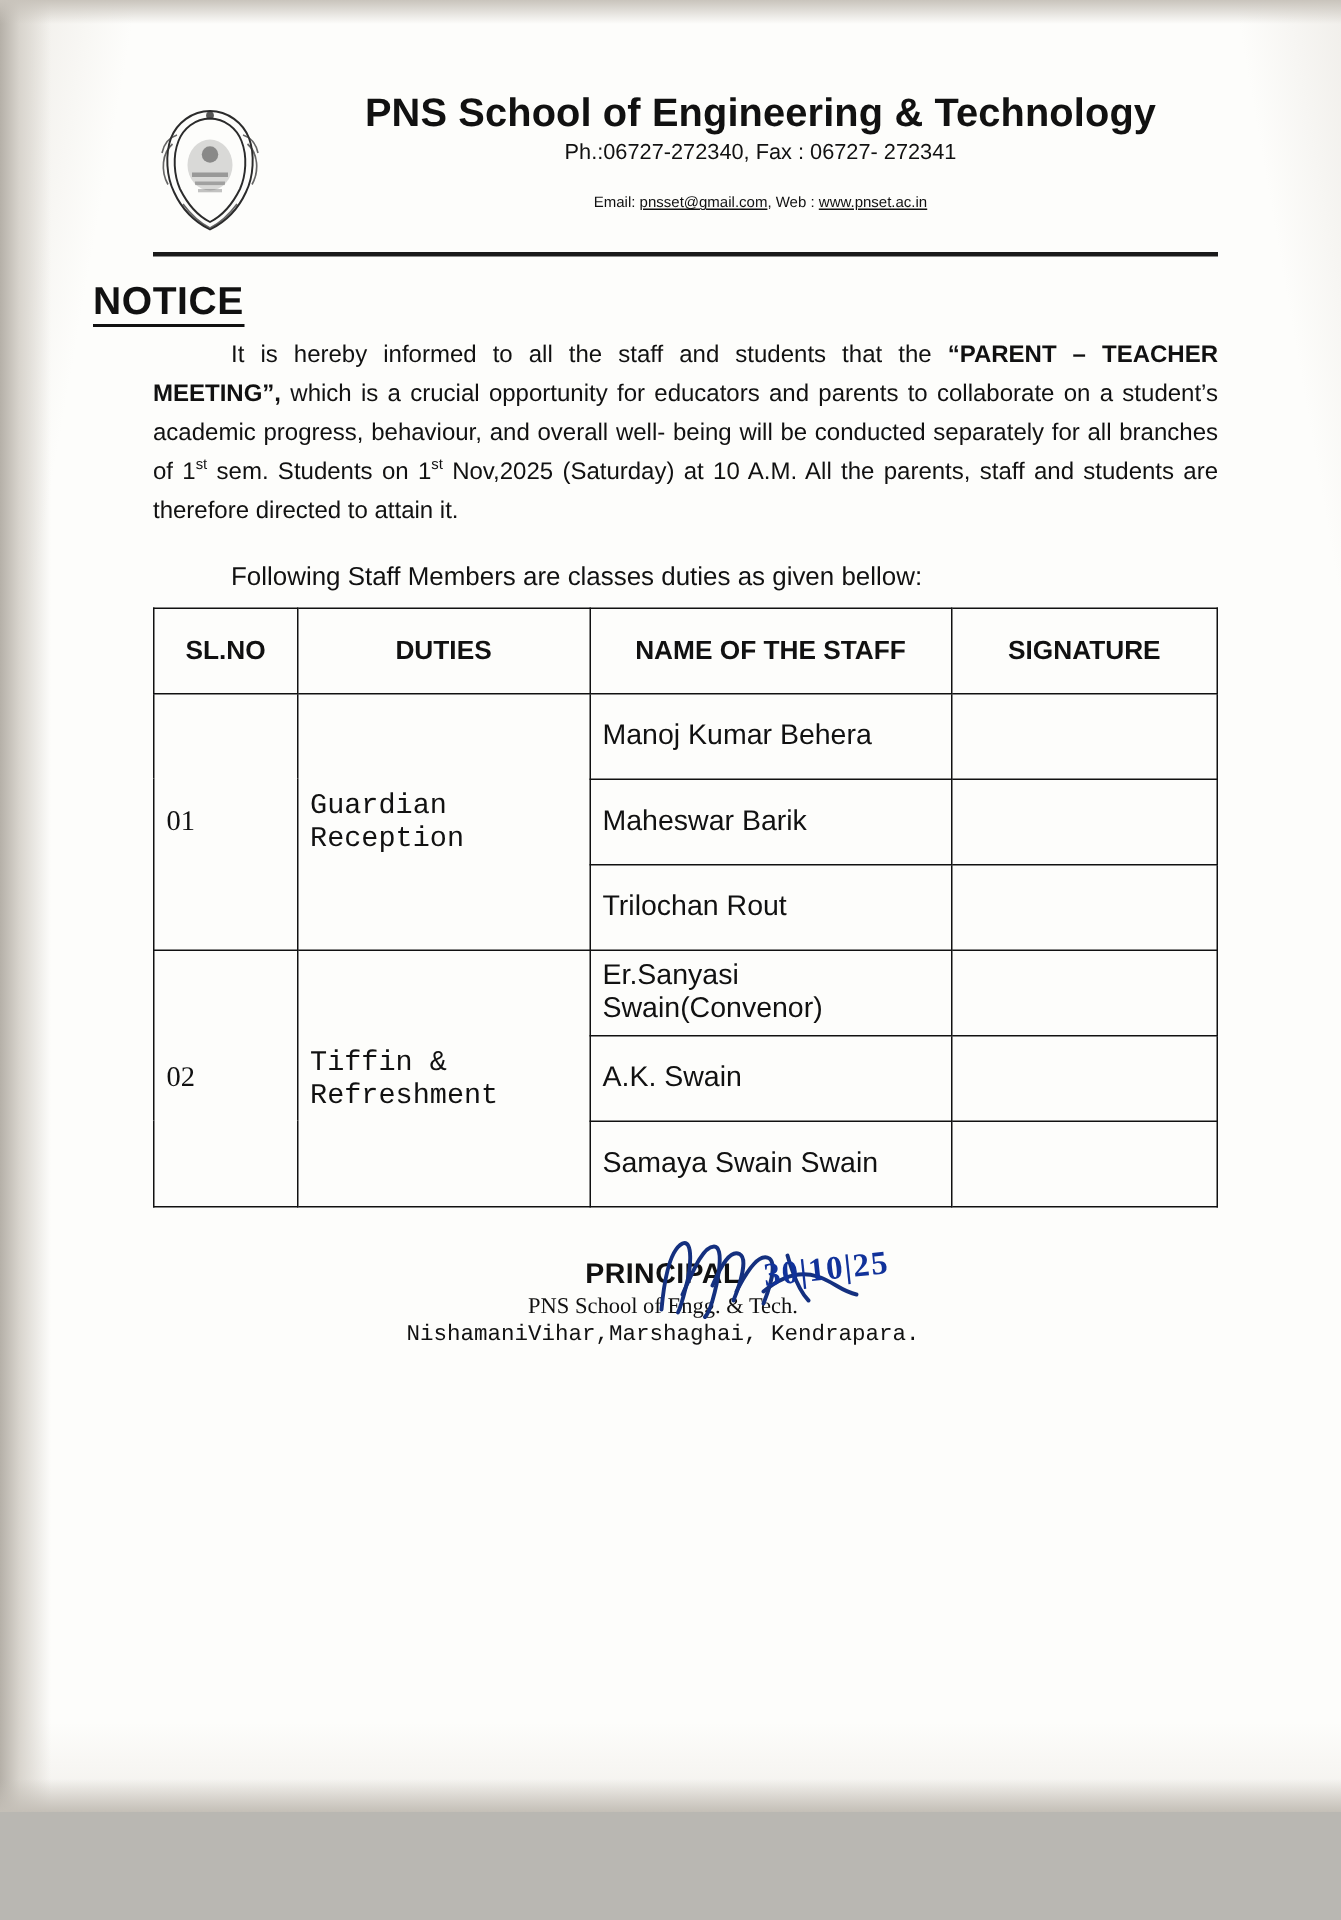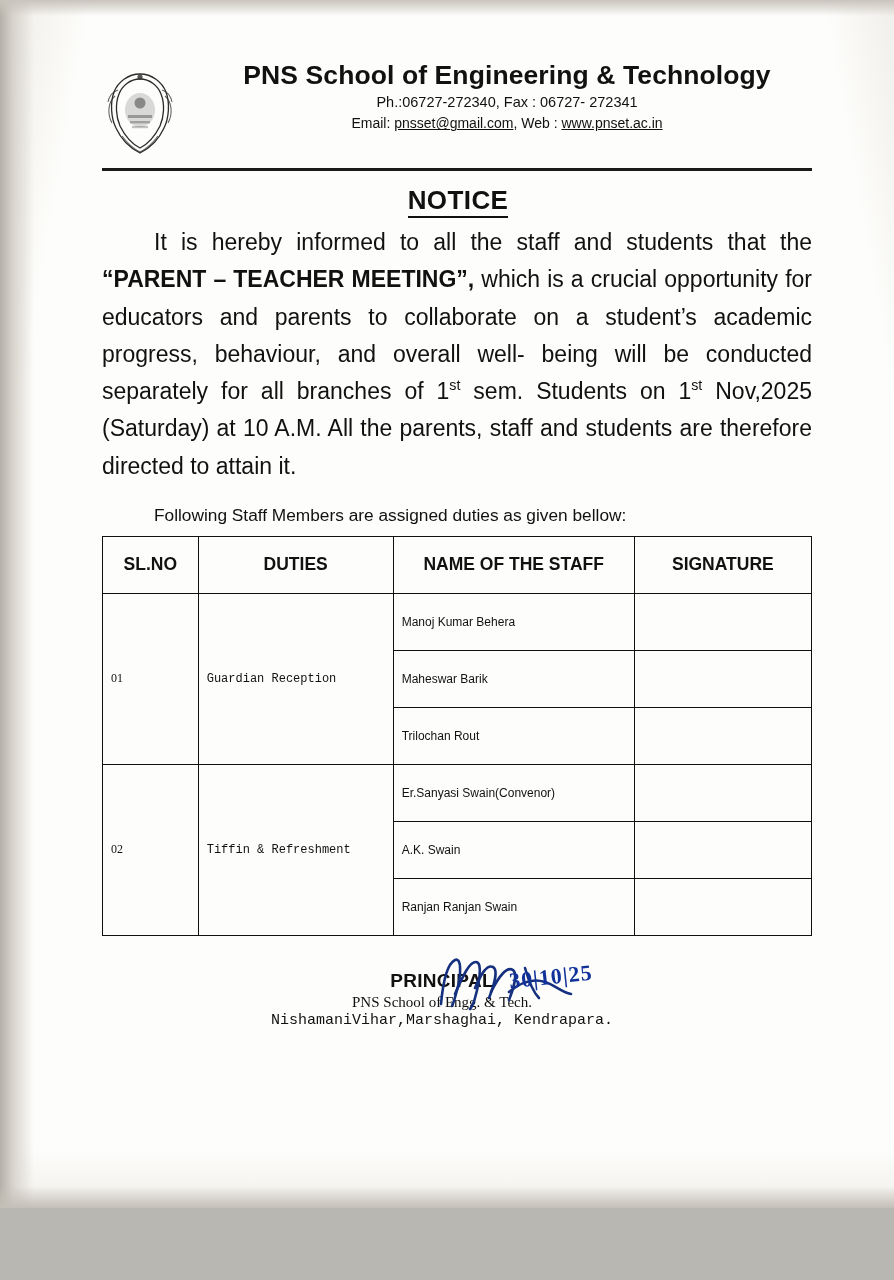--- a/index.html
+++ b/index.html
@@ -78,33 +78,32 @@
   .school-addr {
     font-size: 17.5px;
     margin-top: 5px;
     font-weight: 400;
   }
   .school-phone {
     font-size: 14.5px;
     margin-top: 4px;
   }
   .school-email {
-    font-size: 14px;
-    margin-top: 5px;
+    font-size: 10px;
+    margin-top: 20px;
   }
   .school-email .u, .school-phone .u { text-decoration: underline; }
 
   .rule {
     height: 3px;
     background: #1a1a1a;
     margin: 12px 42px 0 40px;
   }
 
   .notice-title {
-    text-align: center;
     margin-top: 14px;
     font-size: 26px;
     font-weight: 700;
     letter-spacing: 0.4px;
   }
   .notice-title span {
     border-bottom: 2.4px solid #111;
     padding-bottom: 1px;
   }
 
@@ -131,21 +130,21 @@
     font-size: 21px;
   }
 
   
   .body-block {
     padding: 0 42px 0 40px;
     margin-top: 8px;
   }
   p.para {
     margin: 0 0 20px 0;
-    font-size: 23px;
+    font-size: 16px;
     line-height: 1.62;
     text-align: justify;
     text-justify: inter-word;
   }
   p.para.indent { text-indent: 52px; }
   .b { font-weight: 700; }
   sup { font-size: 0.62em; vertical-align: super; }
 
   .table-lead {
     margin: 0 0 10px 0;
@@ -156,21 +155,21 @@
   
   table.duties {
     width: 100%;
     border-collapse: collapse;
     table-layout: fixed;
     margin-top: 2px;
   }
   table.duties th, table.duties td {
     border: 1.6px solid #111;
     padding: 6px 8px;
-    font-size: 12px;
+    font-size: 19px;
     vertical-align: middle;
   }
   table.duties th {
     text-align: center;
     font-weight: 700;
     height: 44px;
     font-size: 17.5px;
   }
   col.c1 { width: 13.5%; }
   col.c2 { width: 27.5%; }
@@ -275,21 +274,21 @@
 
     <div class="notice-title">
       <span>NOTICE</span>
     </div>
 
 
     <div class="body-block">
       <p class="para indent"><span>It is hereby informed to all the staff and students that the </span><span class="b">“PARENT – TEACHER MEETING”,</span><span> which is a crucial opportunity for educators and parents to collaborate on a student’s academic progress, behaviour, and overall well- being will be conducted separately for all branches of 1</span><sup>st</sup><span> sem. Students on 1</span><sup>st</sup><span> Nov,2025 (Saturday) at 10 A.M. All the parents, staff and students are therefore directed to attain it.</span></p>
 
 
-      <p class="table-lead">Following Staff Members are assigned duties as given bellow:</p>
+      <p class="table-lead">Following Staff Members are classes duties as given bellow:</p>
 
       <table class="duties">
         <colgroup>
             <col class="c1">
             <col class="c2">
             <col class="c3">
             <col class="c4">
           </colgroup>
         <thead>
           <tr>
@@ -318,21 +317,21 @@
             <td class="sl" rowspan="3">02</td>
             <td class="duty" rowspan="3">Tiffin &amp; Refreshment</td>
             <td class="staff">Er.Sanyasi Swain(Convenor)</td>
             <td class="sign"></td>
           </tr>
           <tr>
             <td class="staff">A.K. Swain</td>
             <td class="sign"></td>
           </tr>
           <tr>
-            <td class="staff">Ranjan Ranjan Swain</td>
+            <td class="staff">Samaya Swain Swain</td>
             <td class="sign"></td>
           </tr>
         </tbody>
       </table>
 
       <div class="sign-block">
         <div class="signature-mark">
           <svg width="230" height="70" viewBox="0 0 230 70">
             <g fill="none" stroke="#14307f" stroke-width="2.6" stroke-linecap="round">
               <path d="M12 56 C14 34 18 16 26 12 C33 9 32 28 28 42 C26 50 24 56 23 58"></path>

